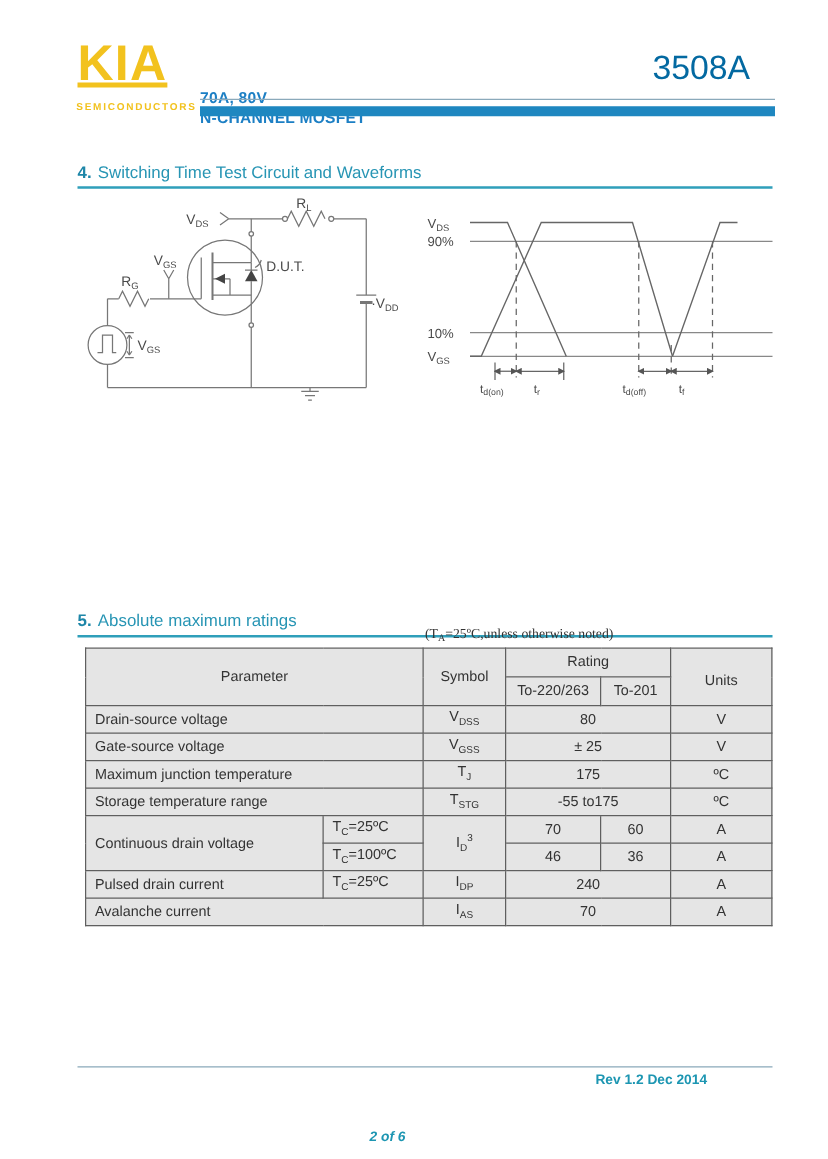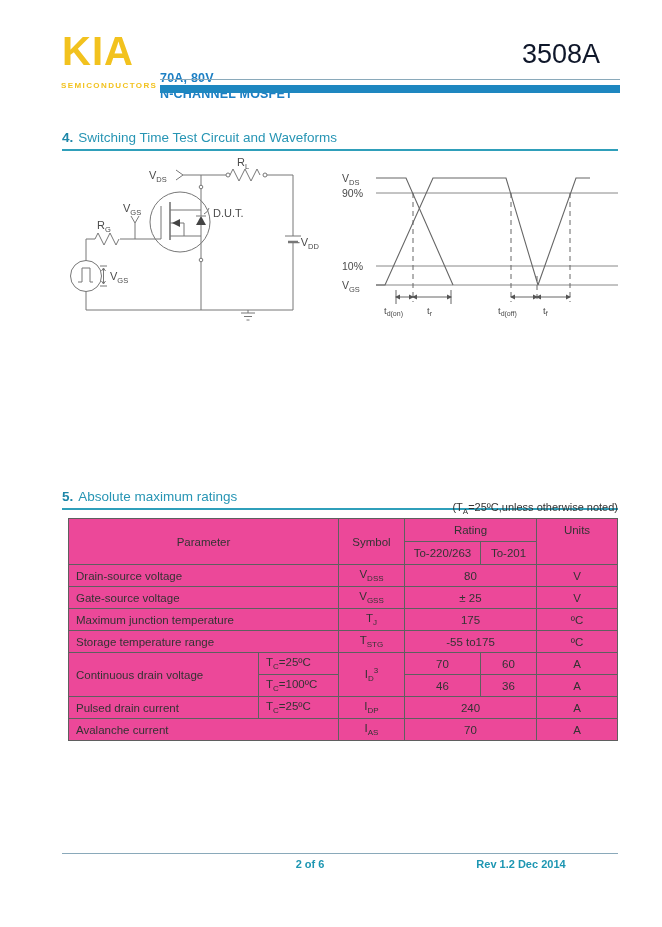--- a/index.html
+++ b/index.html
@@ -3,72 +3,72 @@
 <meta charset="utf-8">
 <style>
   html,body { margin:0; padding:0; background:#ffffff; }
   .page {
     position:relative; width:662px; height:927px; background:#ffffff;
     font-family:"Liberation Sans","DejaVu Sans",sans-serif; overflow:hidden;
   }
   
   .logo {
     position:absolute; left:62px; top:31px; color:#f2c21e;
-    font-size:40px; font-weight:bold; line-height:1; letter-spacing:1px;
+    font-size:40px; font-weight:bold; line-height:1; letter-spacing:1px;text-decoration:underline;
   }
   .logo-sub {
     position:absolute; left:61px; top:81px; color:#f2c21e;
     font-size:8px; font-weight:bold; letter-spacing:1.4px;
   }
   .title-block {
     position:absolute; left:160px; top:37px; color:#1c7fc4;
     font-size:12.5px; font-weight:bold; line-height:16px; letter-spacing:.2px;margin-top:33px;
   }
   .part-number {
-    position:absolute; right:62px; top:39px; color:#0f172a; font-size:27px;
+    position:absolute; right:62px; top:39px; color:#0369a1; font-size:27px;
   }
   .thin-rule  { position:absolute; left:160px; top:79px; width:460px; height:1px; background:#8aa9ba; }
   .thick-rule { position:absolute; left:160px; top:85px; width:460px; height:8px; background:#1e87c0; }
   
   .section-heading {
     position:absolute; left:62px; width:556px; color:#2795b4;
     font-size:13.5px; padding-bottom:4px; border-bottom:2px solid #2f9fba;
   }
   .section-heading .num { font-weight:bold; margin-right:5px; color:#1d86a8; }
   #sec4 { top:130px; }
   #sec5 { top:456px;margin-top:33px; }
   
   .circuit  { position:absolute; left:63px;  top:156px; }
   .waveform { position:absolute; left:340px; top:158px; }
   svg text { fill:#4a4a4a; font-family:"Liberation Sans","DejaVu Sans",sans-serif; }
   
   .note {
-    position:absolute; left:340px; top:501px; width:278px; text-align:right;
-    font-size:11px; color:#333;
+    position:absolute; left:340px; top:501px; width:278px; text-align:left;
+    font-size:11px; color:#333;font-family:Liberation Serif, serif;
   }
   .note sub { font-size:8px; }
   table.ratings {
     position:absolute; left:68px; top:518px; width:549px;
     border-collapse:collapse; table-layout:fixed;
     font-size:11.5px; color:#333;
   }
   table.ratings th, table.ratings td {
     border:1px solid #5f5f5f; font-weight:normal; padding:0 0 0 0;
-    height:21px; text-align:center; background:#ec4899;
+    height:21px; text-align:center; background:#e5e5e5;
   }
   table.ratings .hdr1 { height:22px; }
   table.ratings .left { text-align:left; padding-left:7px;margin-left:23px; }
-  table.ratings .units-hdr { vertical-align:top; padding-top:5px; }
+  table.ratings .units-hdr { vertical-align:top; padding-top:20px; }
   table.ratings sub { font-size:8px; }
   table.ratings sup { font-size:8px; }
   
   .footer-rule { position:absolute; left:62px; top:853px; width:556px; height:1px; background:#8aa9ba; }
   .page-num {
-    position:absolute; left:265px; top:858px; width:90px; text-align:center;
-    color:#1d96b2; font-size:11px; font-weight:bold;
+    position:absolute; left:265px; top:904px; width:90px; text-align:center;
+    color:#1d96b2; font-size:11px; font-weight:bold;font-style:italic;
   }
   .rev {
     position:absolute; left:460px; top:858px; width:122px; text-align:center;
     color:#1d96b2; font-size:11px; font-weight:bold;
   }
 </style>
 </head>
 <body>
 
 <div class="page">

